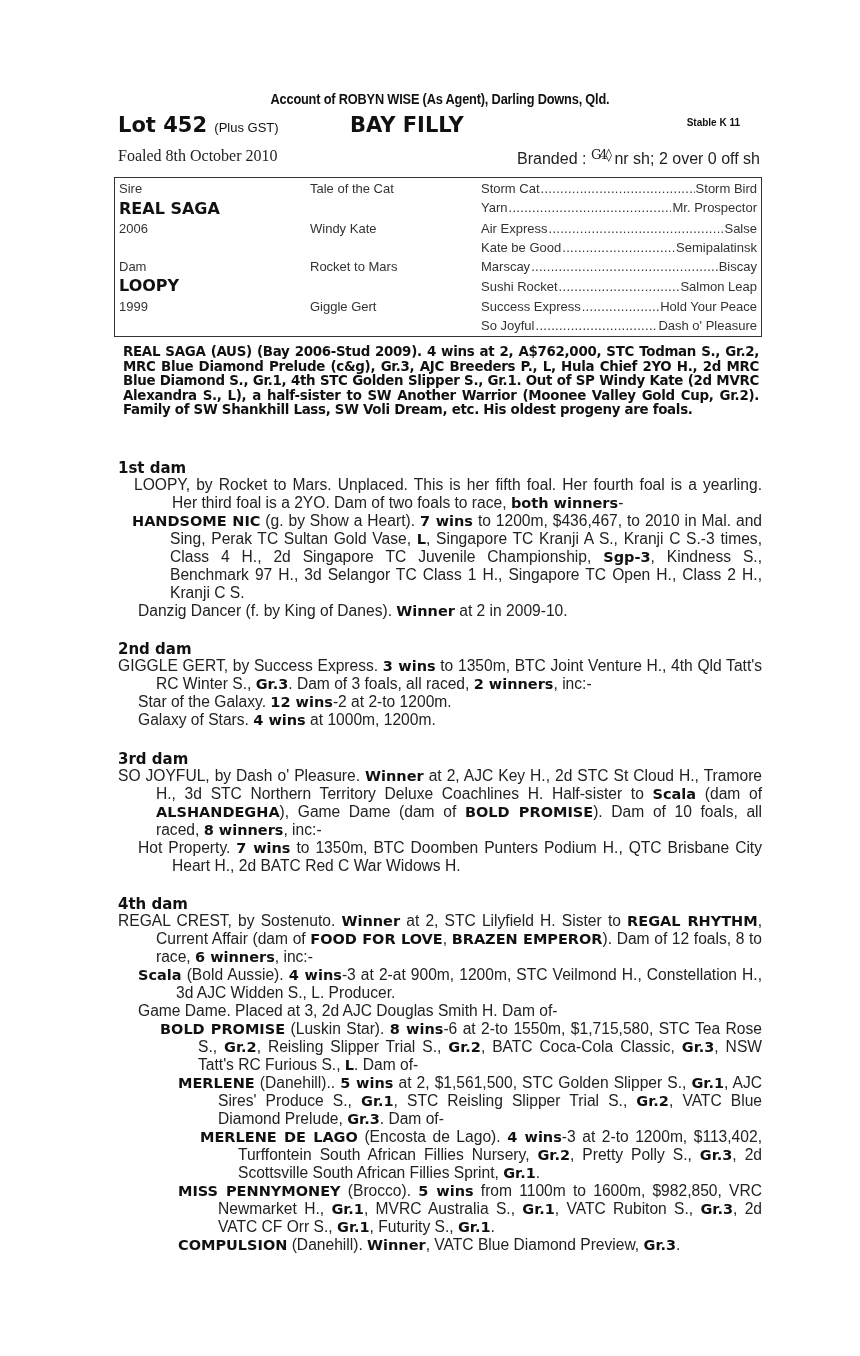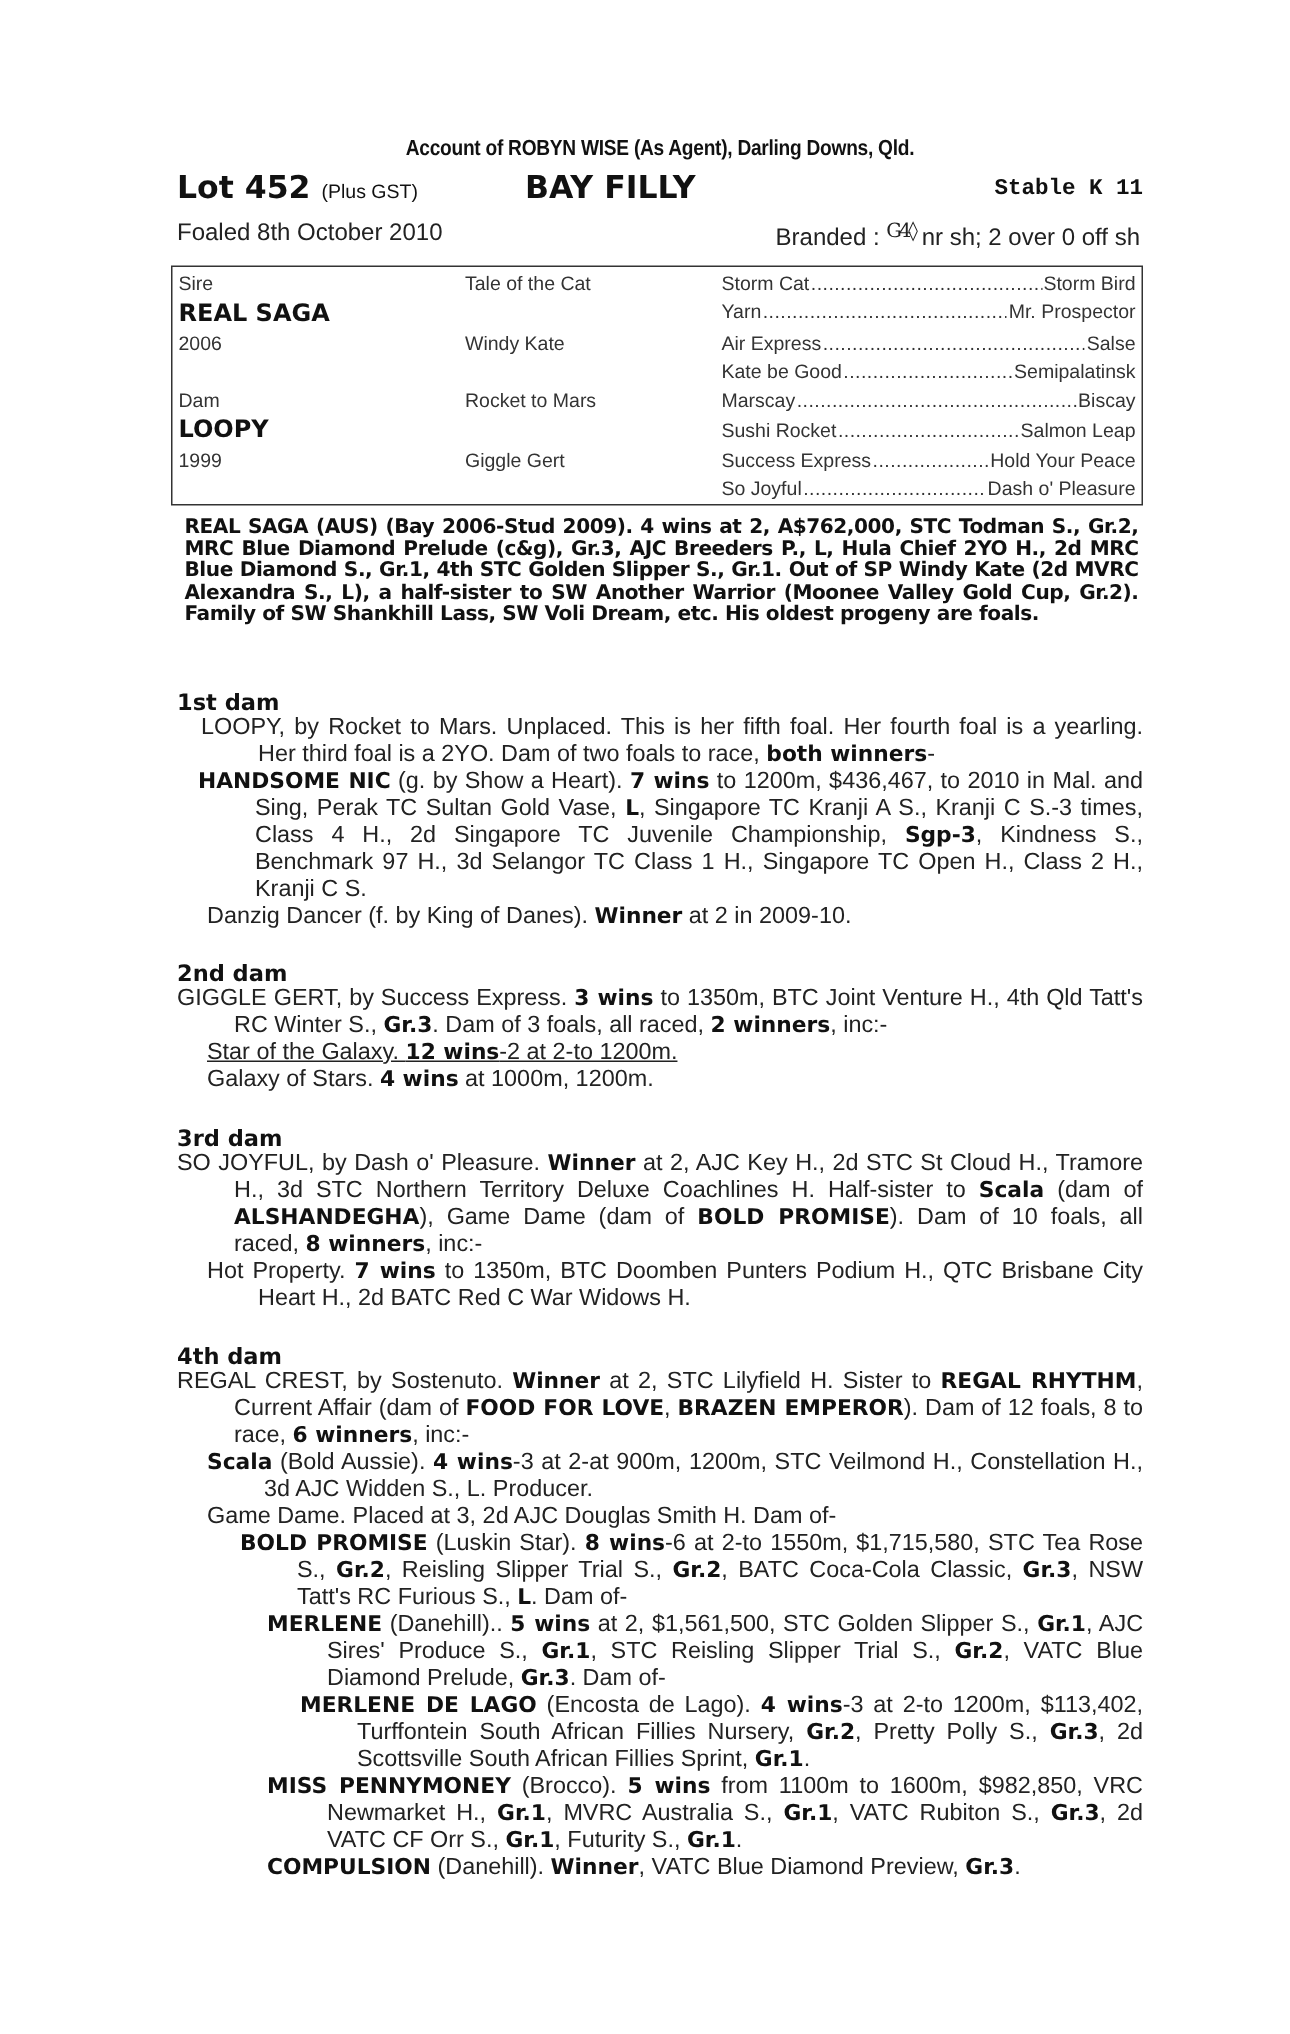--- a/index.html
+++ b/index.html
@@ -3,22 +3,22 @@
 <meta charset="utf-8">
 <style>
   html, body { margin:0; padding:0; background:#ffffff; }
   body { width:860px; height:1356px; position:relative; color:#111; font-family:"Liberation Sans", sans-serif; }
   .page { position:absolute; left:118px; top:0; width:644px; }
   .account { position:absolute; top:91px; left:0; width:644px; text-align:center; font-family:"Liberation Sans", sans-serif; font-weight:bold; font-size:14.5px; letter-spacing:-0.2px; transform:scaleX(0.88); transform-origin:center; }
   .lotline { position:absolute; top:113px; left:0; width:644px; height:26px; }
   .lot { position:absolute; left:0; top:0; font-family:"DejaVu Sans", sans-serif; font-weight:bold; font-size:21px; }
   .lot .gst { font-family:"Liberation Sans", sans-serif; font-weight:normal; font-size:13px; }
   .sex { position:absolute; left:232px; top:0; font-family:"DejaVu Sans", sans-serif; font-weight:bold; font-size:21px; }
-  .stable { position:absolute; right:0; top:4px; font-family:Liberation Mono, monospace; font-weight:bold; font-size:15px; }
-  .foaled { position:absolute; left:0; top:147px; font-size:16px; color:#222; }
+  .stable { position:absolute; right:22px; top:4px; font-family:Liberation Sans, sans-serif; font-weight:bold; font-size:10px; }
+  .foaled { position:absolute; left:0; top:147px; font-size:16px; color:#222;font-family:Liberation Serif, serif; }
   .branded { position:absolute; right:2px; top:147px; font-size:16px; color:#222;margin-left:20px; }
   .brand-icon { display:inline-block; font-family:"DejaVu Serif", serif; font-size:13px; vertical-align:5px; letter-spacing:-2px; }
   .pedigree { position:absolute; top:177px; left:-4px; width:648px; height:160px; border:1.6px solid #333; box-sizing:border-box; }
   .ped-cell { position:absolute; font-size:13px; color:#333; white-space:nowrap; }
   .ped-bold { font-family:"DejaVu Sans", sans-serif; font-weight:bold; font-size:16px; color:#111; }
   .ped-gg { position:absolute; left:366px; width:276px; font-size:13px; color:#333; display:flex; white-space:nowrap; }
   .ped-gg .dots { flex:1; overflow:hidden; margin:0 1px; }
   .ped-gg .dots::before { content:"........................................................................................................"; letter-spacing:0.3px; }
   .sire-text { position:absolute; top:345px; left:5px; width:636px; font-family:"DejaVu Sans", sans-serif; font-weight:bold; font-size:13.4px; line-height:14.5px; text-align:justify; letter-spacing:-0.3px; }
   .dam-section { position:absolute; left:0; width:644px; }
@@ -108,21 +108,21 @@
   <div class="dam-section" style="top:460px;">
     <div class="dam-title">1st dam</div>
     <div class="para l0" style="margin-left:16px;padding-left:38px;text-indent:-38px;"><span>LOOPY, by Rocket to Mars. Unplaced. This is her fifth foal. Her fourth foal is a yearling. Her third foal is a 2YO. Dam of two foals to race, </span><span class="b">both winners</span><span>-</span></div>
     <div class="para" style="padding-left:52px;text-indent:-38px;"><span class="b">HANDSOME NIC</span><span> (g. by Show a Heart). </span><span class="b">7 wins</span><span> to 1200m, $436,467, to 2010 in Mal. and Sing, Perak TC Sultan Gold Vase, </span><span class="b">L</span><span>, Singapore TC Kranji A S., Kranji C S.-3 times, Class 4 H., 2d Singapore TC Juvenile Championship, </span><span class="b">Sgp-3</span><span>, Kindness S., Benchmark 97 H., 3d Selangor TC Class 1 H., Singapore TC Open H., Class 2 H., Kranji C S.</span></div>
     <div class="para nj" style="padding-left:20px;"><span>Danzig Dancer</span><span> (f. by King of Danes). </span><span class="b">Winner</span><span> at 2 in 2009-10.</span></div>
   </div>
 
   <div class="dam-section" style="top:641px;">
     <div class="dam-title">2nd dam</div>
     <div class="para" style="padding-left:38px;text-indent:-38px;"><span>GIGGLE GERT, by Success Express. </span><span class="b">3 wins</span><span> to 1350m, BTC Joint Venture H., 4th Qld Tatt's RC Winter S., </span><span class="b">Gr.3</span><span>. Dam of 3 foals, all raced, </span><span class="b">2 winners</span><span>, inc:-</span></div>
-    <div class="para nj" style="padding-left:20px;text-decoration:underline;"><span>Star of the Galaxy. </span><span class="b">12 wins</span><span>-2 at 2-to 1200m.</span></div>
+    <div class="para nj" style="padding-left:20px;"><span>Star of the Galaxy. </span><span class="b">12 wins</span><span>-2 at 2-to 1200m.</span></div>
     <div class="para nj" style="padding-left:20px;"><span>Galaxy of Stars. </span><span class="b">4 wins</span><span> at 1000m, 1200m.</span></div>
   </div>
 
   <div class="dam-section" style="top:751px;">
     <div class="dam-title">3rd dam</div>
     <div class="para" style="padding-left:38px;text-indent:-38px;"><span>SO JOYFUL, by Dash o' Pleasure. </span><span class="b">Winner</span><span> at 2, AJC Key H., 2d STC St Cloud H., Tramore H., 3d STC Northern Territory Deluxe Coachlines H. Half-sister to </span><span class="b">Scala</span><span> (dam of </span><span class="b">ALSHANDEGHA</span><span>), Game Dame (dam of </span><span class="b">BOLD PROMISE</span><span>). Dam of 10 foals, all raced, </span><span class="b">8 winners</span><span>, inc:-</span></div>
     <div class="para" style="padding-left:54px;text-indent:-34px;"><span>Hot Property. </span><span class="b">7 wins</span><span> to 1350m, BTC Doomben Punters Podium H., QTC Brisbane City Heart H., 2d BATC Red C War Widows H.</span></div>
   </div>
 
   <div class="dam-section" style="top:896px;">

